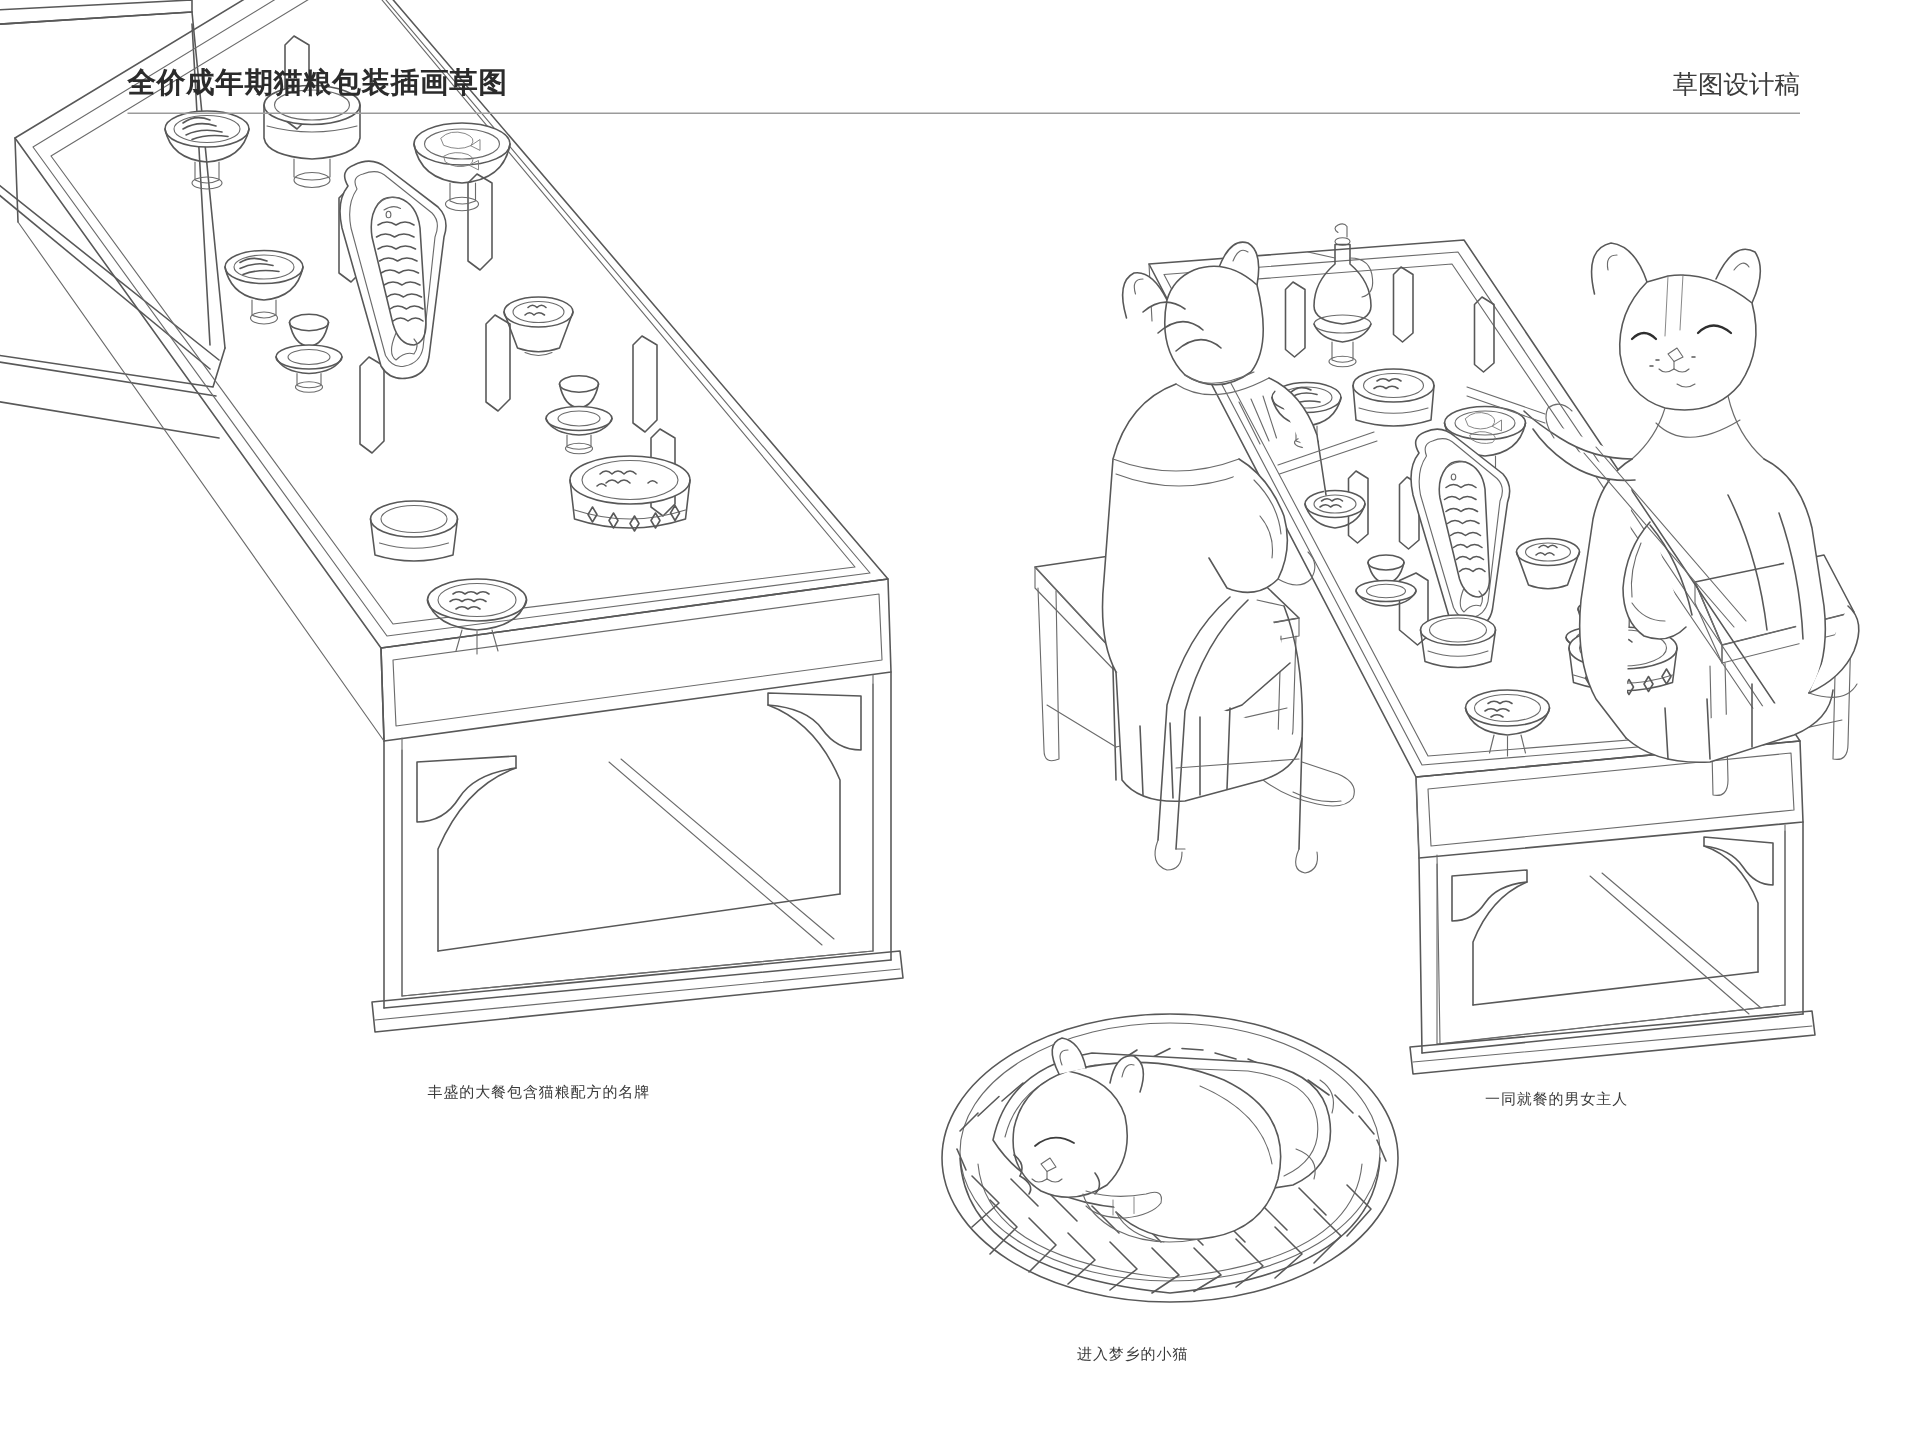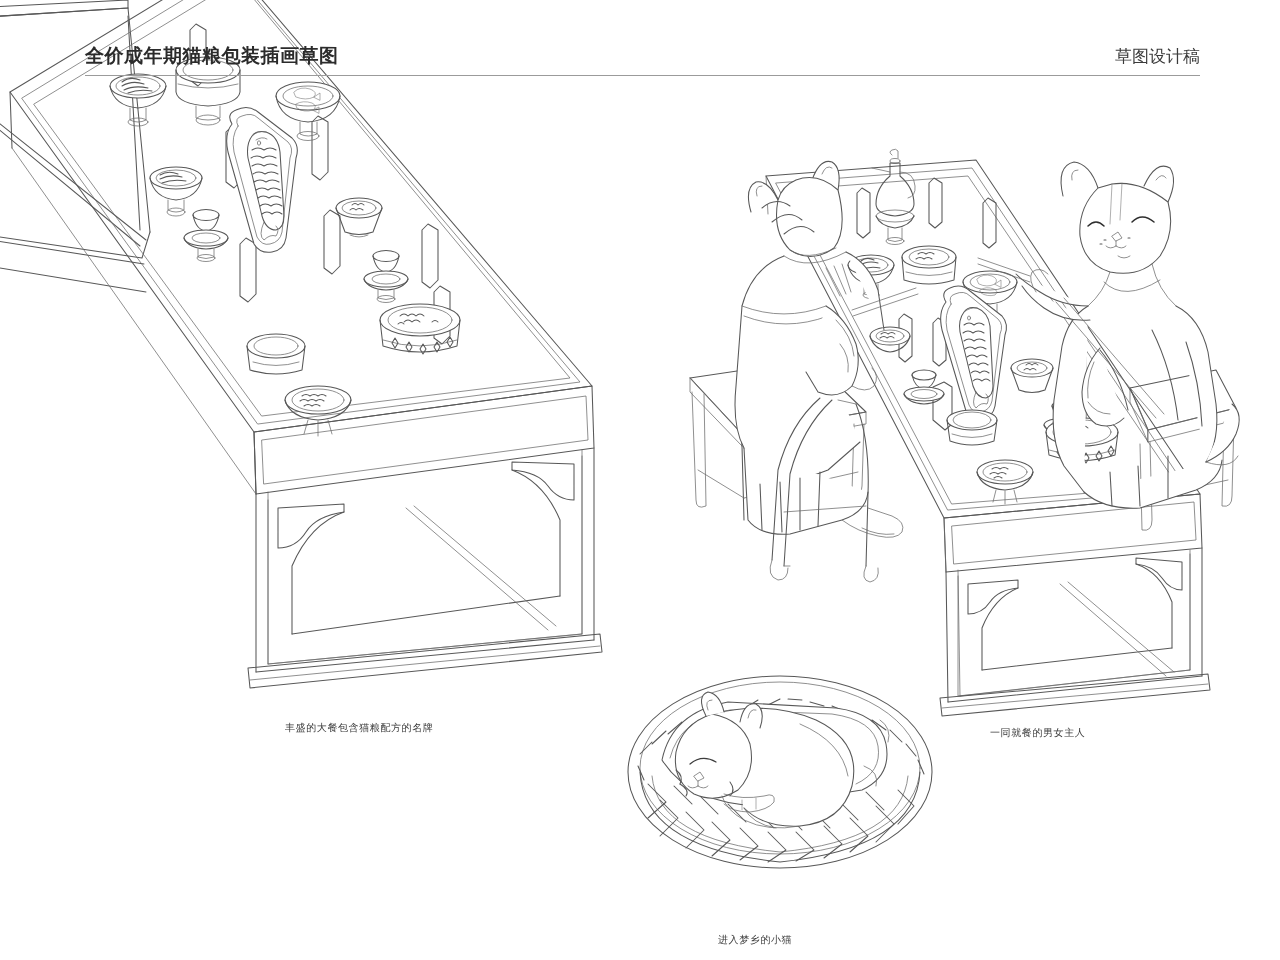--- a/index.html
+++ b/index.html
@@ -37,21 +37,21 @@
     background:#9b9b9b;
   }
 
   
   .caption{
     position:absolute;font-size:10px;color:#3a3a3a;
     white-space:nowrap;letter-spacing:0.6px;z-index:25;
   }
   #cap-left{left:285px;top:721px;}
   #cap-right{left:990px;top:726px;font-family:Liberation Mono, monospace;}
-  #cap-bottom{left:718px;top:933px;}
+  #cap-bottom{left:718px;top:896px;}
 </style>
 </head>
 <body>
 
 <svg id="canvas" viewBox="0 0 1280 960" aria-hidden="true">
 
   <g class="art">
 
     <g>
       <path d="M-30 8 L128 0 L128 8 L-30 18 Z"></path>

